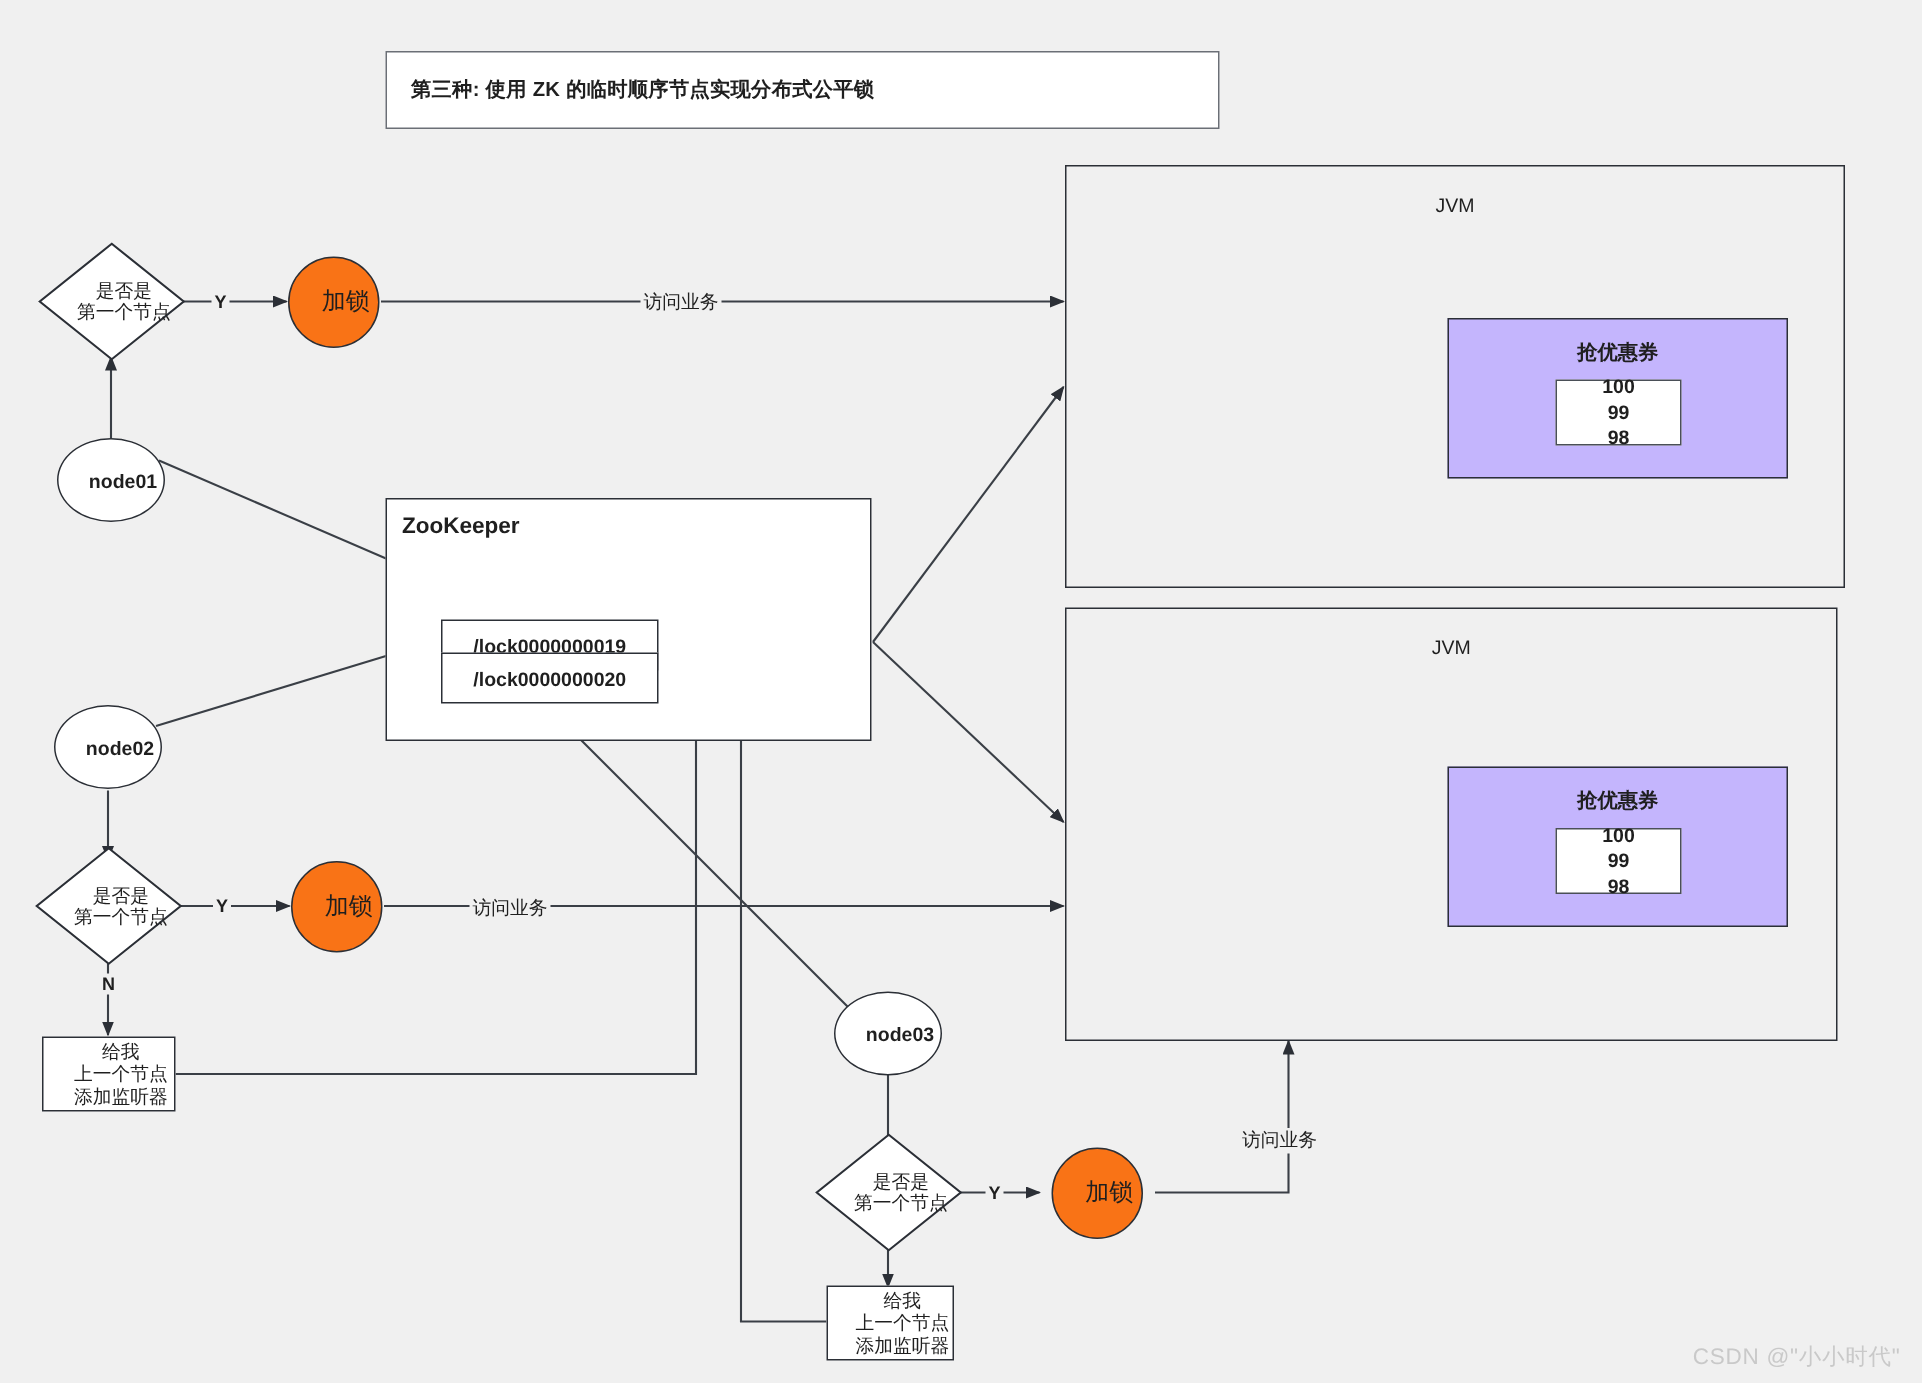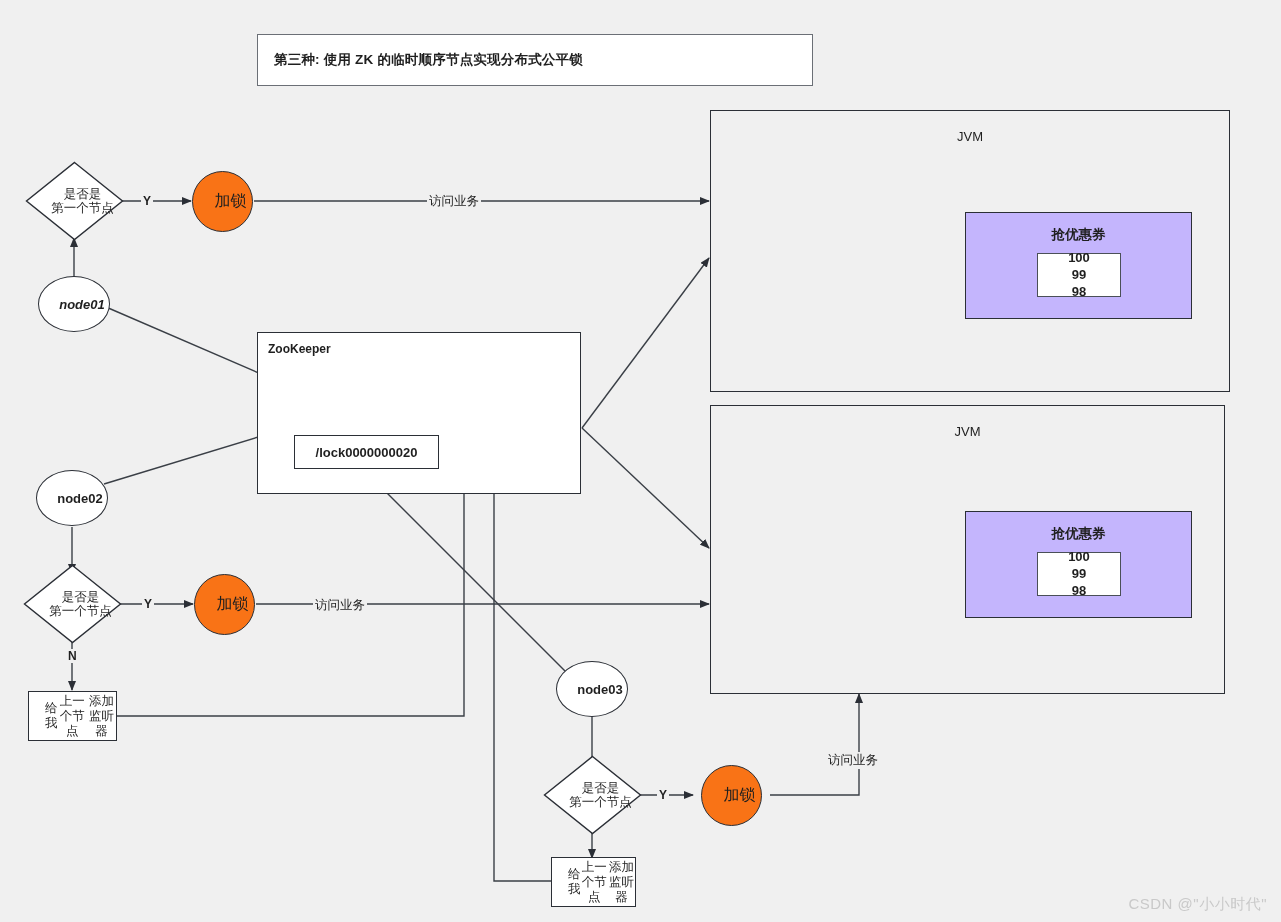--- a/index.html
+++ b/index.html
@@ -53,21 +53,21 @@
     width: 324px;
     height: 162px;
     background: #ffffff;
     border: 1px solid #2b2f36;
     display: block;
   }
   .zkbox .zktitle {
     position: absolute;
     left: 10px;
     top: 9px;
-    font-size: 12px;
+    font-size: 15px;
     font-weight: 700;
     color: #1f1f1f;
   }
   .lockrow {
     position: absolute;
     left: 36px;
     width: 143px;
     height: 32px;
     background: #ffffff;
     border: 1px solid #2b2f36;
@@ -168,21 +168,21 @@
     text-align: center;
     white-space: nowrap;
   }
   
   .procbox {
     background: #ffffff;
     border: 1px solid #2b2f36;
     font-size: 12.5px;
     line-height: 1.2;
     color: #1f1f1f;
-    flex-direction: row;
+    flex-direction: column;
   }
   
   .elabel {
     position: absolute;
     background: #f0f0f0;
     padding: 0 2px;
     font-size: 12.5px;
     color: #1f1f1f;
     white-space: nowrap;
     z-index: 5;
@@ -255,20 +255,21 @@
       <path d="M582,428 L709,548" marker-end="url(#ah)"></path>
     </g>
   </svg>
 
   <div class="node titlebox">
     <span>第三种: 使用 ZK 的临时顺序节点实现分布式公平锁</span>
   </div>
 
   <div class="node zkbox">
     <div class="zktitle">ZooKeeper</div>
+    <div class="lockrow" style="top:80px;">/lock0000000019</div>
     <div class="lockrow" style="top:102px;">/lock0000000020</div>
   </div>
 
   <div class="node jvmbox" style="left:710px; top:110px; width:520px; height:282px;">
     <div class="jvmtitle">JVM</div>
     <div class="coupon" style="left:254px; top:101px;">
       <div class="ctitle">抢优惠券</div>
       <div class="counter">
         <span class="v0">100</span>
         <span class="v1">99</span>
@@ -322,21 +323,21 @@
   <div class="node circle" style="left:192px; top:171px; width:61px; height:61px;">
     <span>加锁</span>
   </div>
   <div class="node circle" style="left:194px; top:574px; width:61px; height:61px;">
     <span>加锁</span>
   </div>
   <div class="node circle" style="left:701px; top:765px; width:61px; height:61px;">
     <span>加锁</span>
   </div>
 
-  <div class="node ellipse" style="left:38px; top:276px; width:72px; height:56px;font-style:italic;">
+  <div class="node ellipse" style="left:38px; top:292px; width:72px; height:56px;">
     <span>node01</span>
   </div>
   <div class="node ellipse" style="left:36px; top:470px; width:72px; height:56px;">
     <span>node02</span>
   </div>
   <div class="node ellipse" style="left:556px; top:661px; width:72px; height:56px;">
     <span>node03</span>
   </div>
 
   <div class="node procbox" style="left:28px; top:691px; width:89px; height:50px;">

